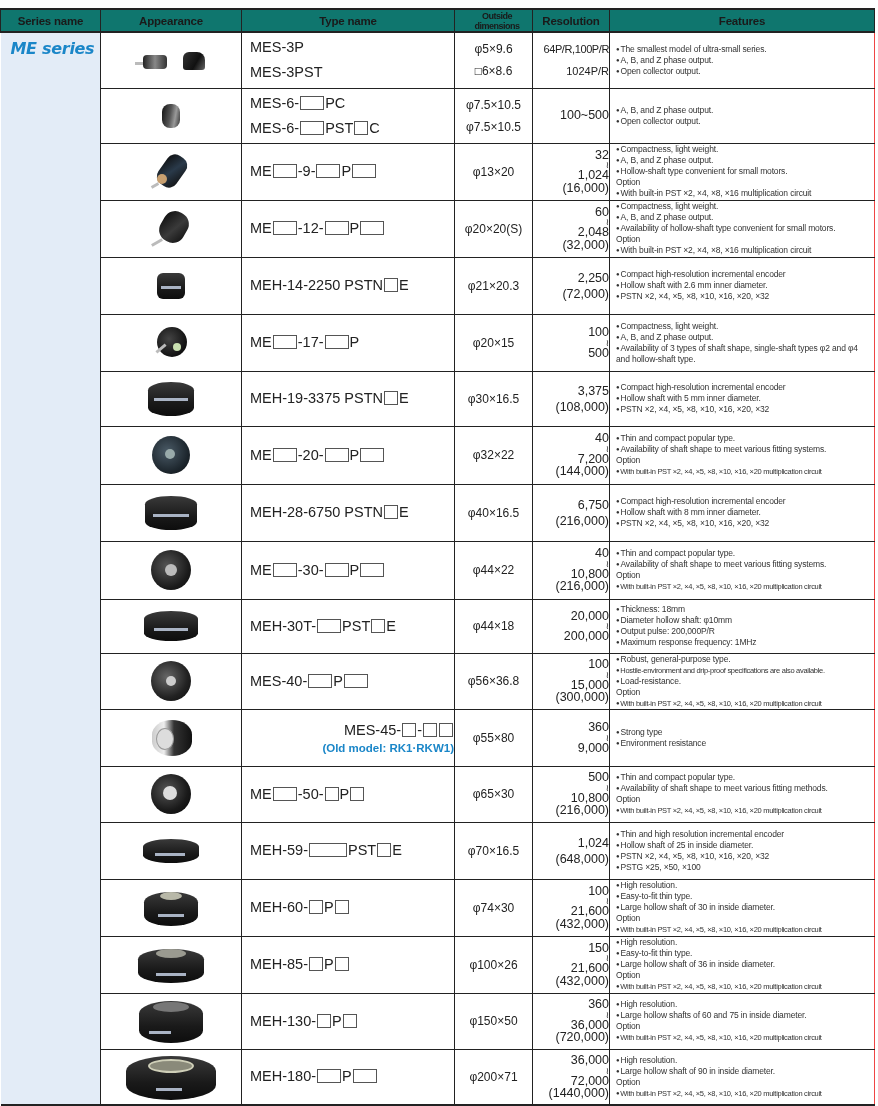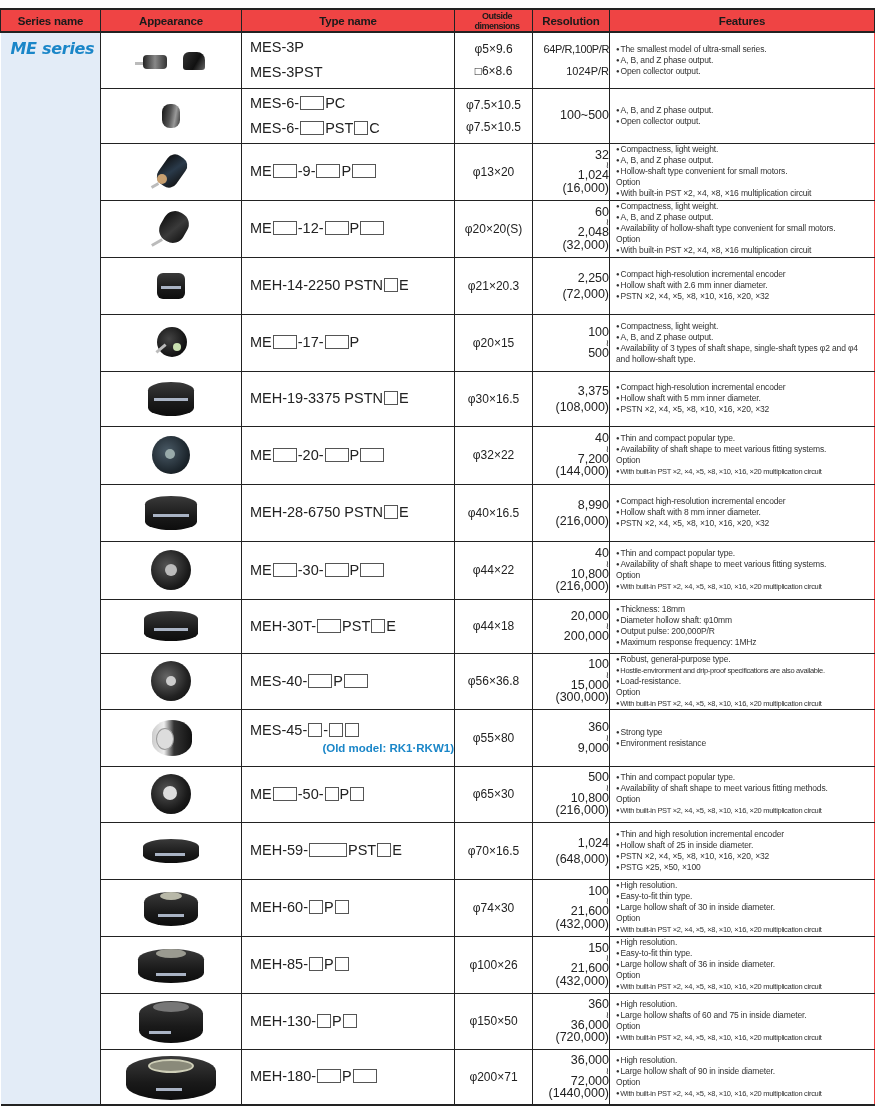--- a/index.html
+++ b/index.html
@@ -5,33 +5,33 @@
   html, body { margin: 0; padding: 0; background: #ffffff; }
   body { width: 878px; height: 1106px; position: relative; overflow: hidden; font-family: "Liberation Sans", sans-serif; color: #222; }
   table.spec { position: absolute; left: 0; top: 8px; border-collapse: collapse; table-layout: fixed; width: 874px; }
   table.spec col.c-series { width: 100px; }
   table.spec col.c-app { width: 141px; }
   table.spec col.c-type { width: 213px; }
   table.spec col.c-dim { width: 78px; }
   table.spec col.c-res { width: 77px; }
   table.spec col.c-feat { width: 265px; }
   thead tr { height: 23px; }
-  th { background: #ef4444; font-family: "Liberation Sans", sans-serif; font-weight: bold; font-size: 11.5px; color: #1a1a1a; border-left: 1px solid #222; border-right: 1px solid #222; border-top: 2px solid #222; border-bottom: 2px solid #222; padding: 0; text-align: center; transform-origin: center; letter-spacing: -0.2px; }
+  th { background: #0f766e; font-family: "Liberation Sans", sans-serif; font-weight: bold; font-size: 11.5px; color: #1a1a1a; border-left: 1px solid #222; border-right: 1px solid #222; border-top: 2px solid #222; border-bottom: 2px solid #222; padding: 0; text-align: center; transform-origin: center; letter-spacing: -0.2px; }
   th.narrow { font-size: 9px; letter-spacing: -0.5px; padding-left: 7px; }
   td { border: 1px solid #222; padding: 0; vertical-align: middle; }
   td.series { background: #e3ecf7; vertical-align: top; border-bottom: 2px solid #222; border-left: none; }
   .series-name { color: #1a86c8; font-weight: bold; font-style: italic; font-size: 16px; padding: 6px 0 0 10px; font-family: "DejaVu Sans", sans-serif; letter-spacing: -0.3px; }
   td.app { text-align: center; }
   td.type { padding-left: 8px; font-size: 14.5px; color: #222; }
   td.dim { text-align: center; font-size: 12px; color: #222; }
   td.res { text-align: right; font-size: 12.5px; line-height: 12.5px; color: #222; }
   td.feat { font-size: 8.5px; line-height: 11px; color: #333; padding-left: 6px; padding-right: 2px; letter-spacing: -0.15px; border-right: 1px solid #ef4444; }
   tr.last td { border-bottom: 2px solid #222; }
   .tl { display: block; line-height: 25px; }
-  .tl.single { line-height: 20px; }
+  .tl.single { line-height: 20px; text-align: right; }
   .old { color: #1a86c8; font-weight: bold; font-size: 11.5px; line-height: 16px; display: block; text-align: right; }
   .box { display: inline-block; width: 14px; height: 14px; border: 1px solid #555; vertical-align: -2px; margin: 0 1px; background: #fff; box-sizing: border-box; }
   .box.w { width: 24px; }
   .box.xw { width: 38px; }
   .dl { display: block; line-height: 22px; }
   .rl { display: block; }
   .tilde { display: block; font-size: 9px; line-height: 8px; }
   .bullet { display: block; }
   .bullet::before { content: "\25CF"; font-size: 6px; vertical-align: 1px; margin-right: 1px; }
   .small-line { font-size: 7.5px; letter-spacing: -0.3px; }
@@ -273,21 +273,21 @@
         <span class="enc" style="width:52px;height:34px;">
           <span class="ring" style="position:absolute;left:0;top:0;width:52px;height:34px;border-radius:50%/24%;"></span>
           <span class="label-strip" style="left:8px;top:18px;width:36px;"></span>
         </span>
       </td>
       <td class="type">
         <span class="tl">MEH-28-6750 PSTN<span class="box"></span>E</span>
       </td>
       <td class="dim">φ40×16.5</td>
       <td class="res">
-        <span class="rl" style="line-height:16px;">8,990</span>
+        <span class="rl" style="line-height:16px;">6,750</span>
         <span class="rl" style="line-height:16px;">(216,000)</span>
       </td>
       <td class="feat">
         <span class="bullet">Compact high-resolution incremental encoder</span>
         <span class="bullet">Hollow shaft with 8 mm inner diameter.</span>
         <span class="bullet">PSTN ×2, ×4, ×5, ×8, ×10, ×16, ×20, ×32</span>
       </td>
     </tr>
 
     <tr style="height:58px">

